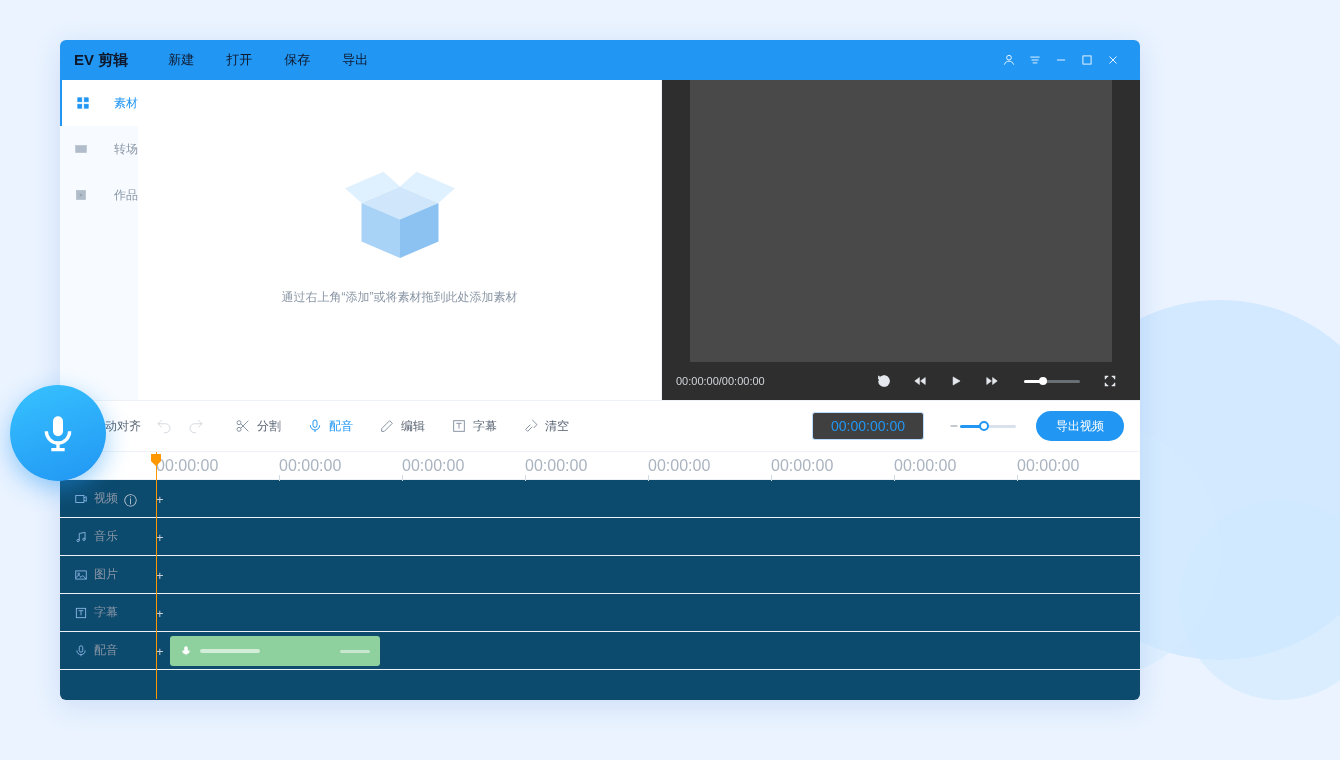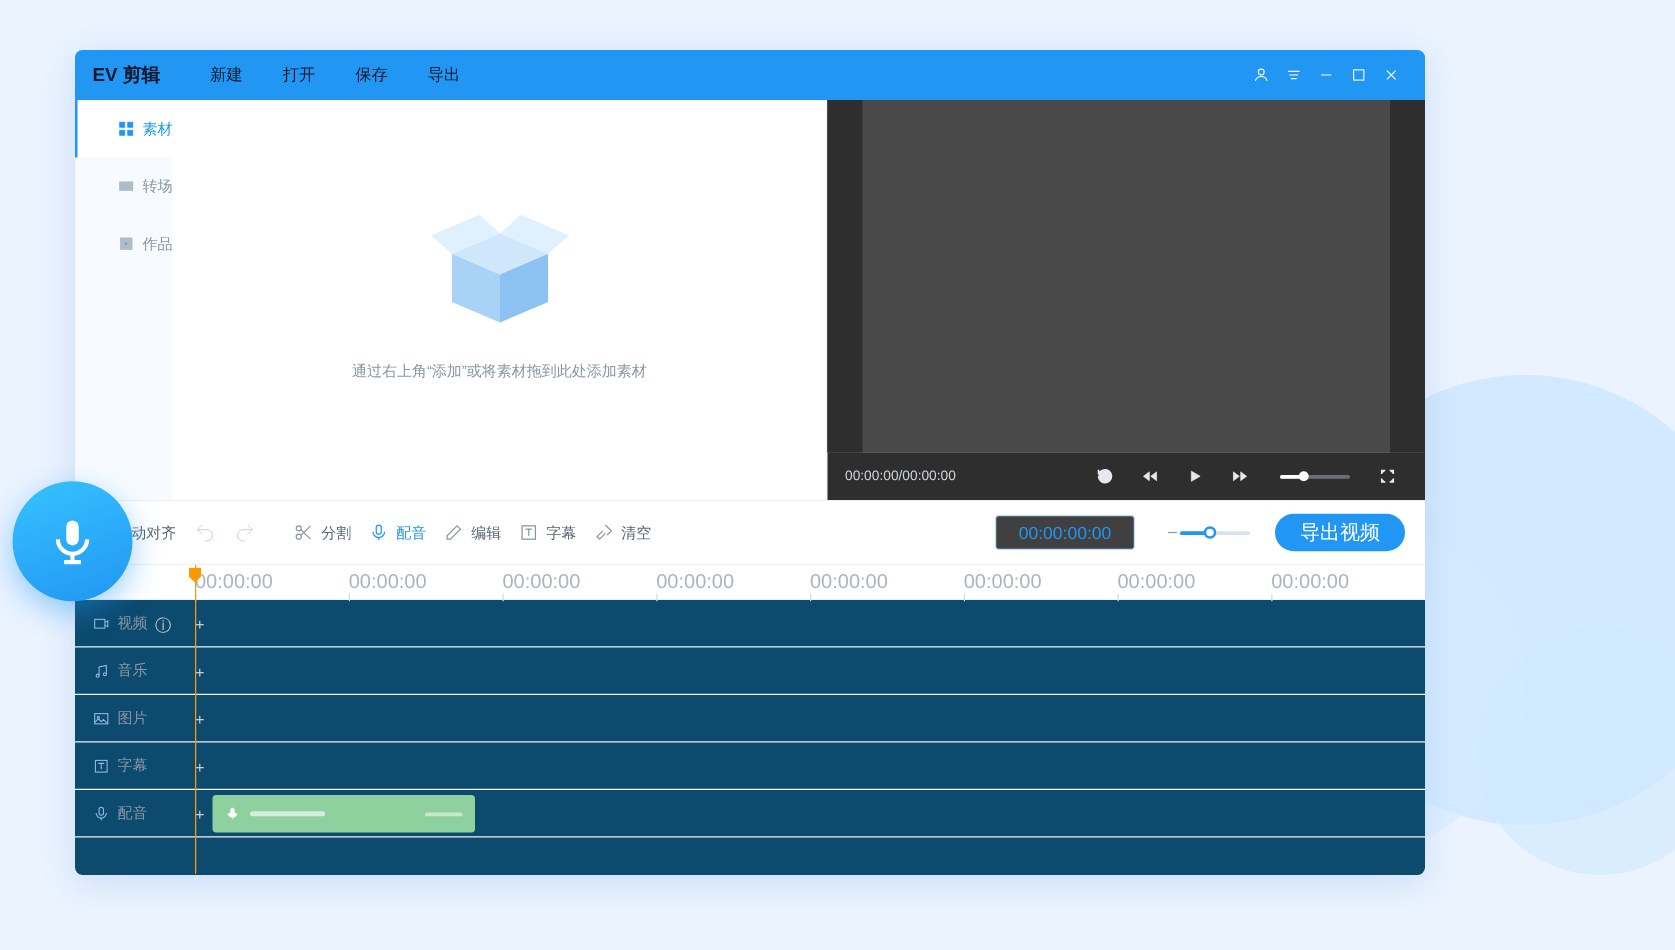--- a/index.html
+++ b/index.html
@@ -29,21 +29,21 @@
 .titlebar .win-btn { width: 26px; height: 26px; display: flex; align-items: center; justify-content: center; cursor: pointer; }
 .titlebar .win-btn svg { width: 14px; height: 14px; stroke: #fff; stroke-width: 1.5; fill: none; }
 
 
 .body { flex: 1; display: flex; flex-direction: column; }
 .upper { flex: 0 0 320px; display: flex; }
 
 
 .sidebar { width: 78px; background: #f7fbff; display: flex; flex-direction: column; }
 .sidebar-item {
-  height: 46px; display: flex; align-items: center; justify-content: flex-end;
+  height: 46px; display: flex; align-items: center; justify-content: space-between;
   padding-left: 14px; font-size: 12px; color: #8a96a5; cursor: pointer; gap: 6px;
 }
 .sidebar-item.active { color: #2196f3; background: #fff; border-left: 2px solid #2196f3; }
 .sidebar-item svg { width: 14px; height: 14px; }
 .sidebar-item.active svg { stroke: #2196f3; fill: #2196f3; }
 .sidebar-item:not(.active) svg { stroke: #b0bcc9; fill: #b0bcc9; }
 
 
 .media-panel { flex: 1; padding: 14px 18px 0 18px; display: flex; flex-direction: column; border-right: 1px solid #eef2f6; }
 .media-tools { display: flex; align-items: center; gap: 12px; }
@@ -85,37 +85,37 @@
 .controls .vol-thumb { position: absolute; left: 34%; top: 50%; width: 8px; height: 8px; background: #fff; border-radius: 50%; transform: translate(-50%,-50%); }
 
 
 .toolbar {
   height: 52px; border-top: 1px solid #eef2f6; border-bottom: 1px solid #eef2f6;
   display: flex; align-items: center; padding: 0 16px; font-size: 12px; color: #596472;
 }
 .toolbar .align-toggle { display: flex; align-items: center; gap: 4px; margin-right: 14px; }
 .toolbar .undo-redo { display: flex; gap: 14px; margin-right: 30px; }
 .toolbar .undo-redo svg { width: 18px; height: 18px; stroke: #c5cdd6; fill: none; cursor: pointer; }
-.tool-btn { display: flex; align-items: center; gap: 6px; margin-right: 14px; cursor: pointer; }
+.tool-btn { display: flex; align-items: center; gap: 6px; margin-right: 26px; cursor: pointer; }
 .tool-btn svg { width: 16px; height: 16px; stroke: #8a96a5; fill: none; stroke-width: 1.5; }
 .tool-btn.active { color: #2196f3; }
 .tool-btn.active svg { stroke: #2196f3; }
 .toolbar .spacer { flex: 1; }
 .tc-box {
   height: 28px; padding: 0 18px; border: 1px solid #bcdcff; background: #404040;
   color: #2196f3; border-radius: 3px; font-size: 14px; display: flex; align-items: center; margin-right: 24px;
   font-variant-numeric: tabular-nums;
 }
 .zoom { display: flex; align-items: center; margin-right: 20px; }
 .zoom .track { width: 56px; height: 3px; background: #d9e2ec; border-radius: 2px; position: relative; }
 .zoom .fill { position: absolute; left: 0; top: 0; height: 100%; width: 42%; background: #2196f3; border-radius: 2px; }
 .zoom .thumb { position: absolute; left: 42%; top: 50%; width: 10px; height: 10px; border: 2px solid #2196f3; background: #fff; border-radius: 50%; transform: translate(-50%,-50%); }
 .export-btn {
   height: 30px; padding: 0 20px; background: #2196f3; color: #fff; border-radius: 15px;
-  font-size: 16px; display: flex; align-items: center; cursor: pointer;
+  font-size: 12px; display: flex; align-items: center; cursor: pointer;
 }
 
 
 .timeline { flex: 1; display: flex; flex-direction: column; }
 .ruler { height: 28px; display: flex; align-items: center; background: #fff; padding-left: 96px; position: relative; border-bottom: 1px solid #eef2f6; }
 .ruler .tick { flex: 1; font-size: 16px; color: #aab4c0; position: relative; }
 .ruler .tick::before { content: ""; position: absolute; left: 0; bottom: -6px; width: 1px; height: 6px; background: #d2dae3; }
 .playhead {
   position: absolute; left: 96px; top: 0; bottom: -220px; width: 1px; background: #ff9800; z-index: 5;
 }

